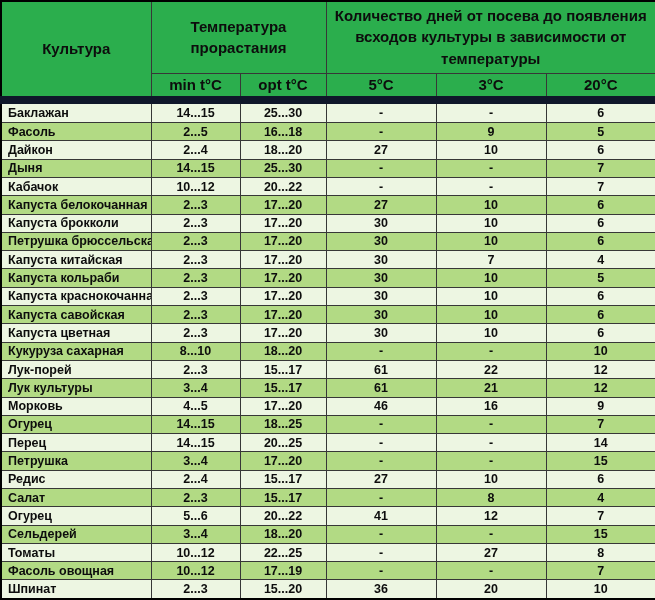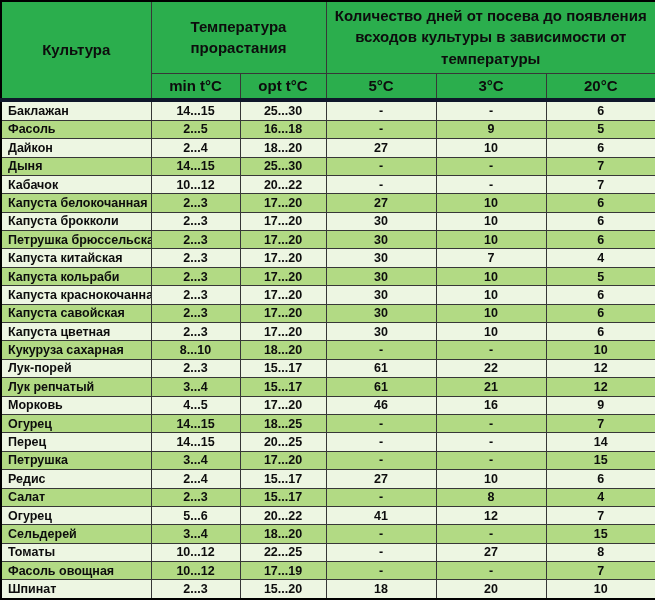--- a/index.html
+++ b/index.html
@@ -41,21 +41,21 @@
     vertical-align: middle;
     padding: 0;
     white-space: nowrap;
   }
   tbody td.c-name {
     text-align: left;
     padding-left: 6px;
   }
   tbody tr.row-pale  td { background: #edf6e2; }
   tbody tr.row-green td { background: #b2da84; }
-  tbody tr:first-child td { border-top: 4px solid #0f172a; margin-left: 10px; }
+  tbody tr:first-child td { border-top: 8px solid #0f172a; margin-left: 10px; }
 </style>
 </head>
 <body>
 
 <table class="crop-table">
   <colgroup>
     <col style="width:150px">
     <col style="width:89px">
     <col style="width:86px">
     <col style="width:110px">
@@ -191,21 +191,21 @@
       </tr>
       <tr class="row-pale">
         <td class="c-name">Лук-порей</td>
         <td>2...3</td>
         <td>15...17</td>
         <td>61</td>
         <td>22</td>
         <td>12</td>
       </tr>
       <tr class="row-green">
-        <td class="c-name">Лук репчатый</td>
+        <td class="c-name">Лук культуры</td>
         <td>3...4</td>
         <td>15...17</td>
         <td>61</td>
         <td>21</td>
         <td>12</td>
       </tr>
       <tr class="row-pale">
         <td class="c-name">Морковь</td>
         <td>4...5</td>
         <td>17...20</td>
@@ -282,18 +282,18 @@
         <td>10...12</td>
         <td>17...19</td>
         <td>-</td>
         <td>-</td>
         <td>7</td>
       </tr>
       <tr class="row-pale">
         <td class="c-name">Шпинат</td>
         <td>2...3</td>
         <td>15...20</td>
-        <td>18</td>
+        <td>36</td>
         <td>20</td>
         <td>10</td>
       </tr>
     </tbody>
 </table>
 
 </body></html>

